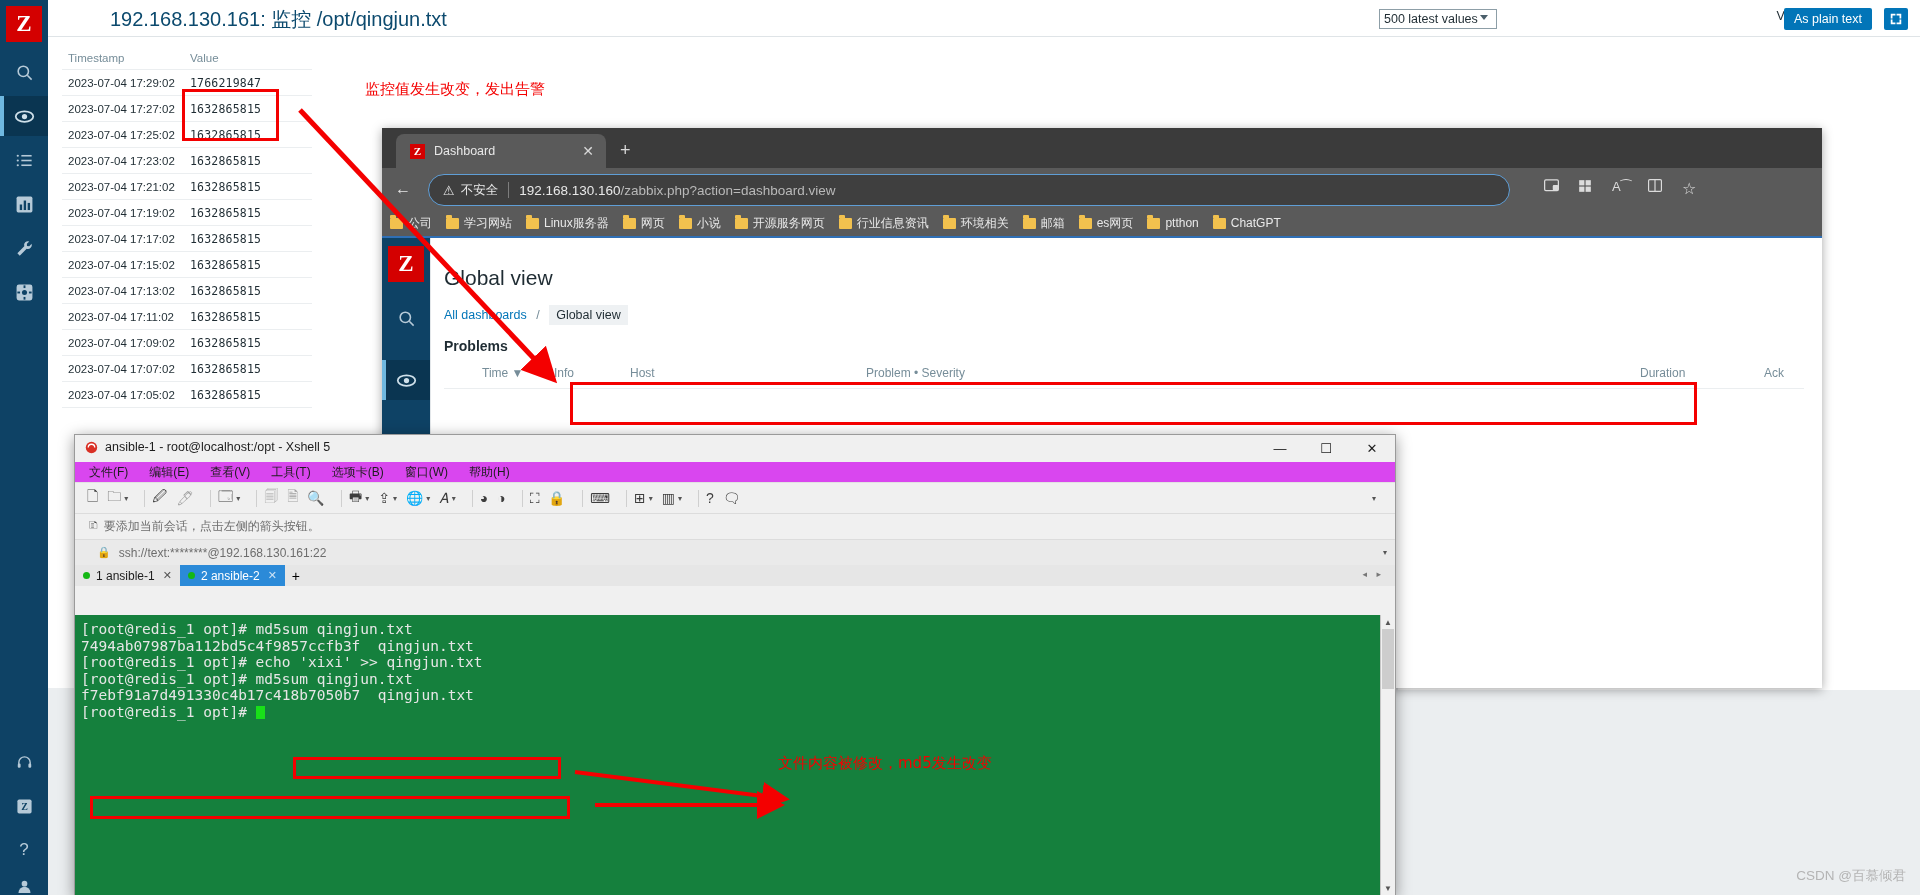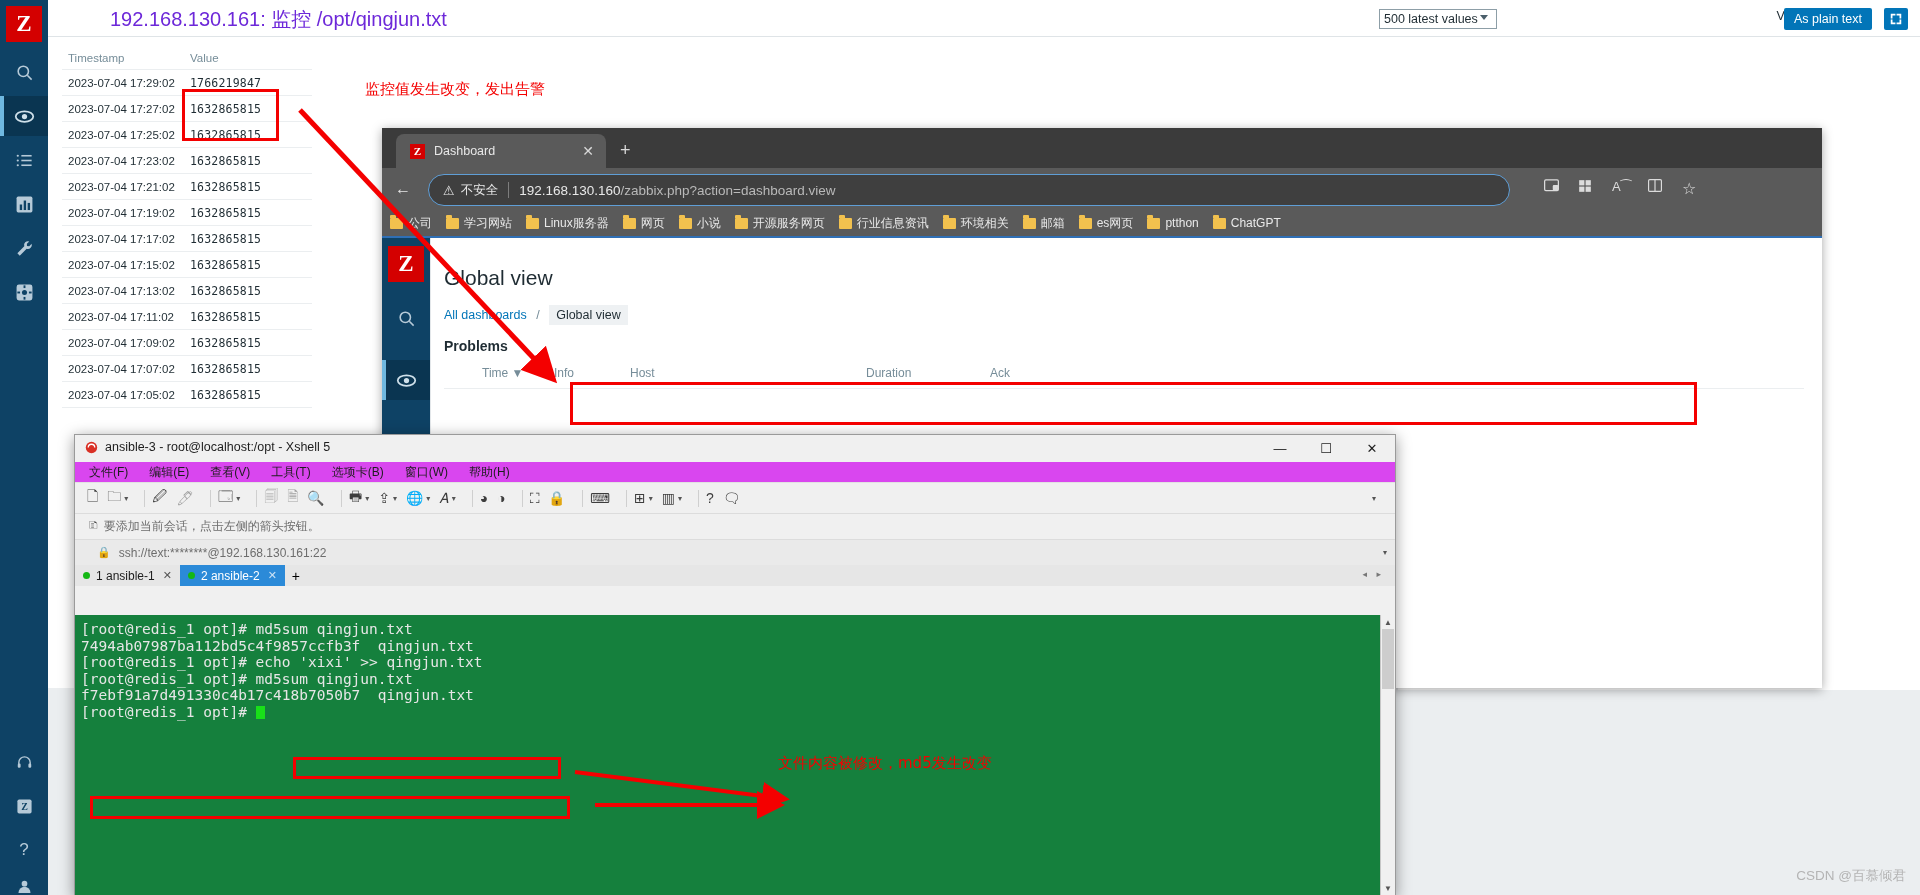--- a/index.html
+++ b/index.html
@@ -27,21 +27,21 @@
   }
   .zbx-nav-ico.active{background:#0a3551;}
   .zbx-nav-ico.active:before{
     content:"";position:absolute;left:0;top:0;width:4px;height:40px;background:#6fb8e0;
   }
   #zbx-topbar{
     position:absolute;left:48px;top:0;right:0;height:36px;background:#fff;
     border-bottom:1px solid #dfe4e7;z-index:1;
   }
   #zbx-title{
-    position:absolute;left:62px;top:6px;font-size:20px;color:#6d28d9;white-space:nowrap;
+    position:absolute;left:62px;top:6px;font-size:20px;color:#0c4a6e;white-space:nowrap;
   }
   #zbx-viewas{
     position:absolute;right:100px;top:9px;font-size:12.5px;color:#1f2c33;
   }
   .zbx-sel-box{
     position:absolute;right:423px;top:9px;width:118px;height:20px;
     border:1px solid #8d9ea7;background:#fff;font-size:12.5px;color:#1f2c33;
     padding:1px 4px;box-sizing:border-box;line-height:17px;
   }
   .zbx-sel-caret{
@@ -530,36 +530,37 @@
       <a href="#">All dashboards</a>
       <span class="sep">/</span>
       <span class="cur">Global view</span>
     </div>
     <div id="zin-problems">Problems</div>
     <div id="zin-tbl">
       <div class="hd">
         <div class="ztd-time">Time ▼</div>
         <div class="ztd-info">Info</div>
         <div class="ztd-host">Host</div>
+        <div class="ztd-prob">Problem • Severity</div>
         <div class="ztd-dur">Duration</div>
         <div class="ztd-ack">Ack</div>
       </div>
     </div>
   </div>
 </div>
 
 <div id="xshell">
   <div id="xs-title">
     <div class="ico">
       <svg width="13" height="13" viewBox="0 0 16 16">
           <circle cx="8" cy="8" r="7" fill="#d93025"></circle>
           <path d="M4 8a4 4 0 1 1 8 0" fill="none" stroke="#fff" stroke-width="1.6"></path>
         </svg>
     </div>
-    <div class="txt">ansible-3 - root@localhost:/opt - Xshell 5</div>
+    <div class="txt">ansible-1 - root@localhost:/opt - Xshell 5</div>
     <div class="xs-wbtn" style="right:92px">—</div>
     <div class="xs-wbtn" style="right:46px">☐</div>
     <div class="xs-wbtn" style="right:0px">✕</div>
   </div>
   <div id="xs-menu">
       <span class="mi">文件(F)</span>
       <span class="mi">编辑(E)</span>
       <span class="mi">查看(V)</span>
       <span class="mi">工具(T)</span>
       <span class="mi">选项卡(B)</span>

